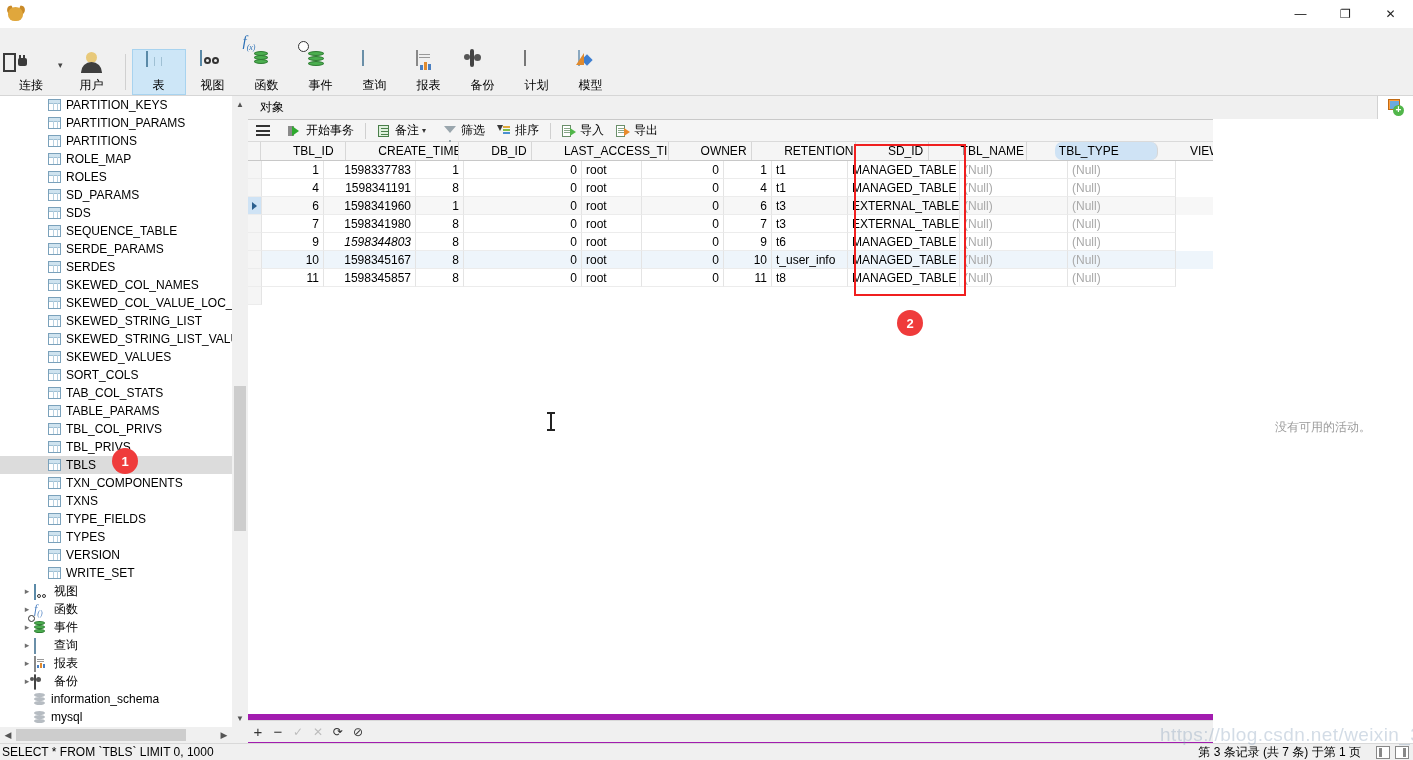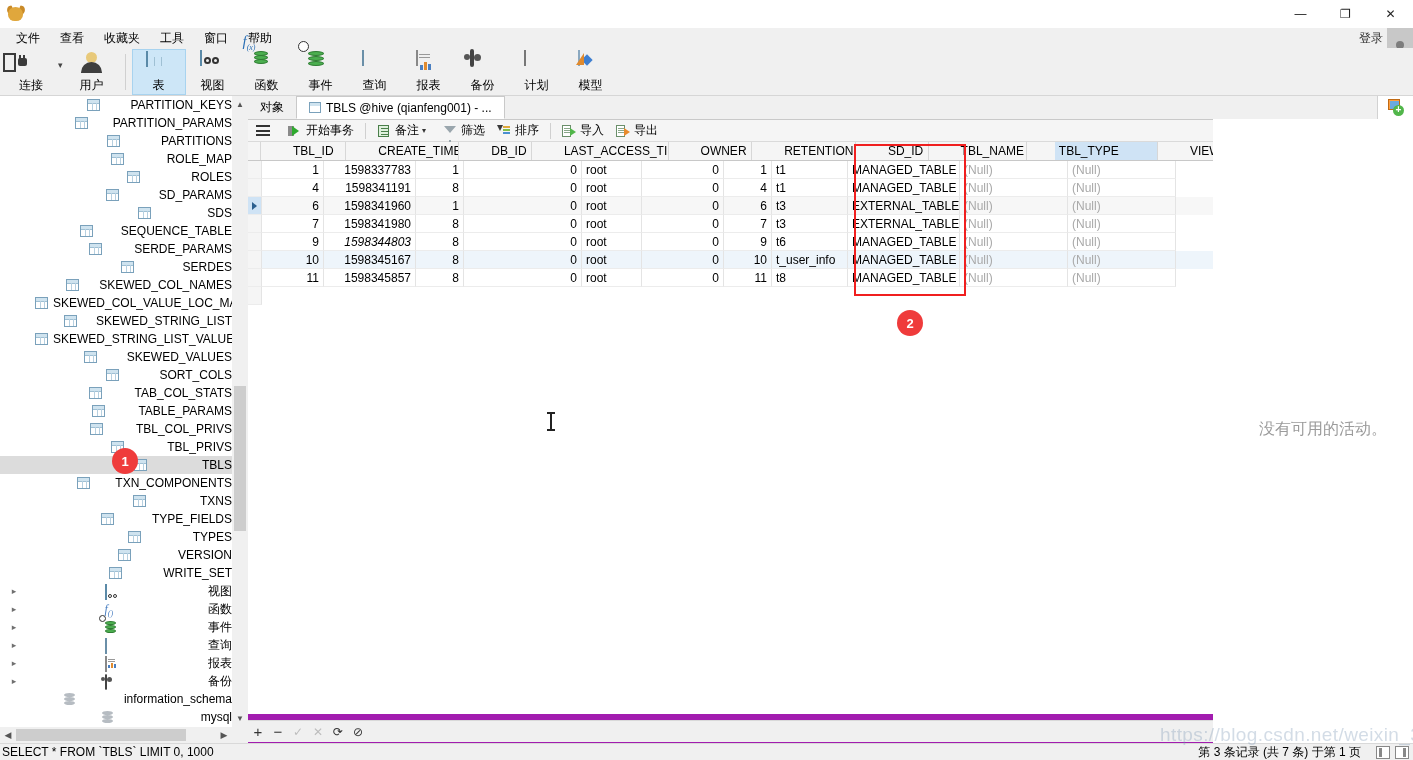--- a/index.html
+++ b/index.html
@@ -120,22 +120,22 @@
   .qry-ico .g{position:absolute;left:1px;top:7px;right:1px;bottom:1px;
     background: repeating-linear-gradient(to right,#a8c4d6 0 1px,transparent 1px 4px),
                 repeating-linear-gradient(to bottom,#a8c4d6 0 1px,transparent 1px 4px);}
 
   
   .sidebar {
     position: absolute; left: 0; top: 96px; width: 232px; height: 631px;
     background: #ffffff; overflow: hidden;
   }
   .tree-row {
-    height: 18px; display: flex; align-items: center; padding-left: 7px;
-    font-size: 12px; color: #000; white-space: nowrap; position: relative; justify-content: space-between;
+    height: 18px; display: flex; align-items: center; padding-left: 20px;
+    font-size: 12px; color: #000; white-space: nowrap; position: relative;
   }
   .tree-row.selected { background: #dcdcdc; }
   .twisty { width: 14px; text-align: center; color: #707070; font-size: 9px; flex: none; }
   .tbl-ico {
     width: 13px; height: 12px; flex: none; margin-right: 5px;
     border: 1px solid #7aa1bb; background: #fff; position: relative;
   }
   .tbl-ico::before { content:""; position:absolute; left:0; top:0; right:0; height:3px; background:#cfe3ef; border-bottom:1px solid #9fc0d4;}
   .tbl-ico::after { content:""; position:absolute; left:4px; top:3px; bottom:0; width:1px; background:#b7d0e0; box-shadow: 4px 0 0 #b7d0e0;}
   .dbs-ico { width:11px;height:13px;flex:none;margin-right:6px;position:relative;}
@@ -208,21 +208,21 @@
   .datagrid {
     position: absolute; left: 0; top: 46px; width: 1165px; height: 572px;
     background: #fff; overflow: hidden;
   }
   .grid-head { display: flex; height: 19px; background: #f5f5f5; border-bottom: 1px solid #c8c8c8; gap: 28px; }
   .gh-cell {
     border-right: 1px solid #d7d7d7; font-size: 12px; color: #000;
     display: flex; align-items: center; padding: 0 4px; overflow: hidden; white-space: nowrap;
     background: #f5f5f5;
   }
-  .gh-cell.sel { background: #cfe3f5; }
+  .gh-cell.sel { background: #cfe3f5; border-radius: 7px; }
   .gh-cell.marker { width: 14px; padding: 0; border-right: 1px solid #d7d7d7; }
   .grid-row { display: flex; height: 18px; }
   .grid-row.alt { background: #f7f7f7; }
   .grid-row.hl { background: #eef5fb; }
   .gr-cell {
     border-right: 1px solid #e4e4e4; border-bottom: 1px solid #ececec;
     font-size: 12px; color: #000; display: flex; align-items: center;
     padding: 0 4px; overflow: hidden; white-space: nowrap;
   }
   .gr-cell.num { justify-content: flex-end; }
@@ -266,21 +266,21 @@
   .status-count { font-size: 12px; color: #000; margin-right: 10px; }
   .panel-tog { width:14px;height:13px;border:1px solid #888;background:#fff;margin-left:5px;position:relative;}
   .panel-tog::after{content:"";position:absolute;left:2px;top:1px;width:3px;bottom:1px;background:#888;}
   .panel-tog.right::after{left:auto;right:2px;}
 
   
   .activitypane {
     position: absolute; left: 1213px; top: 119px; width: 200px; height: 624px;
     background: #fff; display: flex; align-items: center; justify-content: center;
   }
-  .activity-text { font-size: 16px; color: #9b9b9b; position: absolute; top: 300px; margin-left: 20px; }
+  .activity-text { font-size: 12px; color: #9b9b9b; position: absolute; top: 300px; margin-left: 20px; }
 
   
   .badge {
     position: absolute; width: 26px; height: 26px; border-radius: 50%;
     background: #ef3b3b; color: #fff; font-size: 13px; font-weight: bold;
     display: flex; align-items: center; justify-content: center;
     font-family: "Liberation Sans", sans-serif;
   }
   .redbox {
     position: absolute; border: 2px solid #f01f1f; pointer-events: none;
@@ -304,34 +304,20 @@
         <div class="ear2"></div>
         <div class="dog"></div>
     </div>
     <div class="win-controls">
       <div class="win-btn">—</div>
       <div class="win-btn">❐</div>
       <div class="win-btn close">✕</div>
     </div>
   </div>
 
-  <div class="menubar">
-    <div class="menu-item">文件</div>
-    <div class="menu-item">查看</div>
-    <div class="menu-item">收藏夹</div>
-    <div class="menu-item">工具</div>
-    <div class="menu-item">窗口</div>
-    <div class="menu-item">帮助</div>
-    <div class="login-area">
-      <span class="login-text">登录</span>
-      <span class="avatar-box">
-        <span class="avatar-head"></span>
-      </span>
-    </div>
-  </div>
 
   <div class="toolbar">
     <div class="tbtn">
       <span class="ico">
         <span class="conn-ico"><span class="box"></span><span class="pin1"></span><span class="pin2"></span><span class="plug"></span></span>
       </span>
       <span class="lbl">连接</span>
     </div>
     <span class="drop-caret">▾</span>
     <div class="tbtn">
@@ -624,24 +610,20 @@
     <div class="sb-h-arrow">◀</div>
     <div class="sb-h-thumb" style="width:170px;"></div>
     <div class="sb-h-arrow" style="margin-left:auto;">▶</div>
   </div>
 
   <div class="rightpane">
 
     <div class="tabstrip">
       <div class="tab">
         <span>对象</span>
-      </div>
-      <div class="tab active">
-        <span class="tico"></span>
-        <span>TBLS @hive (qianfeng001) - ...</span>
       </div>
       <div class="tabstrip-right">
         <span class="newobj-ico">
           <span class="sheet"></span>
             <span class="sheet2"></span>
             <span class="plus">+</span>
         </span>
       </div>
     </div>
 

